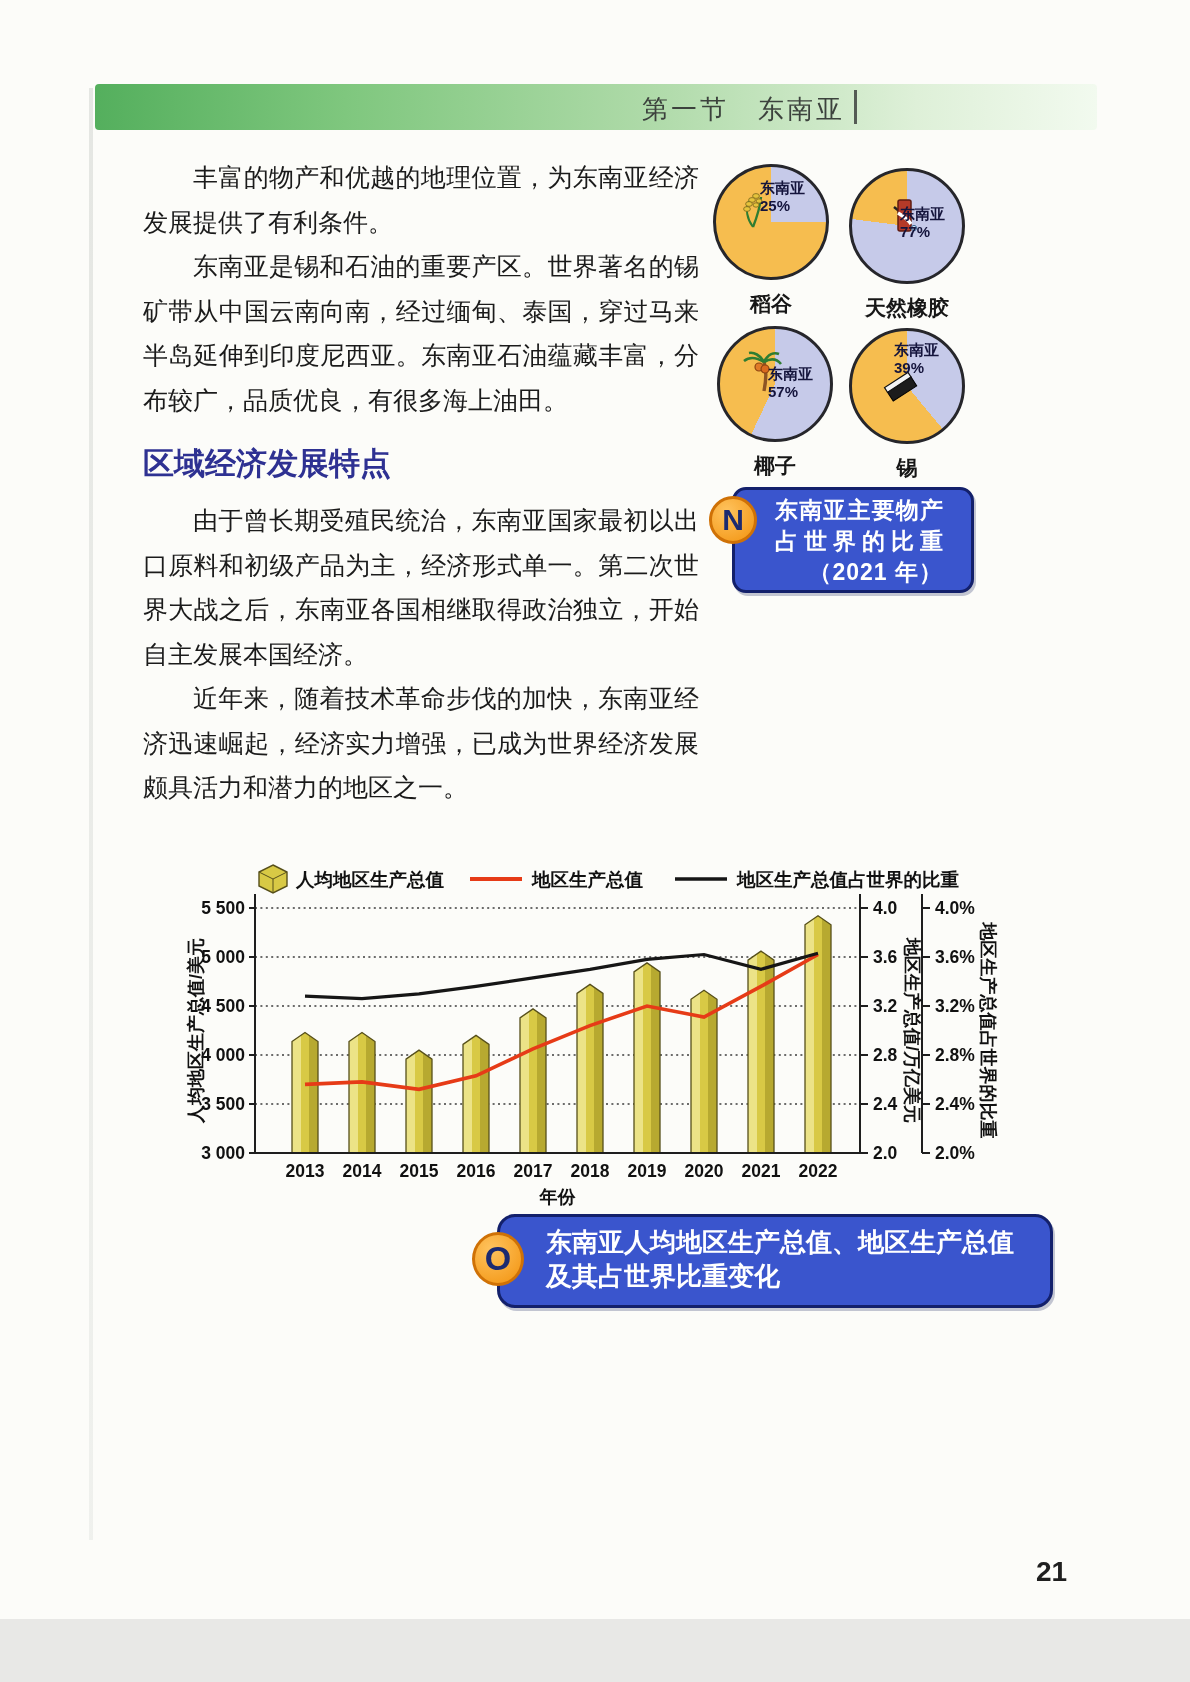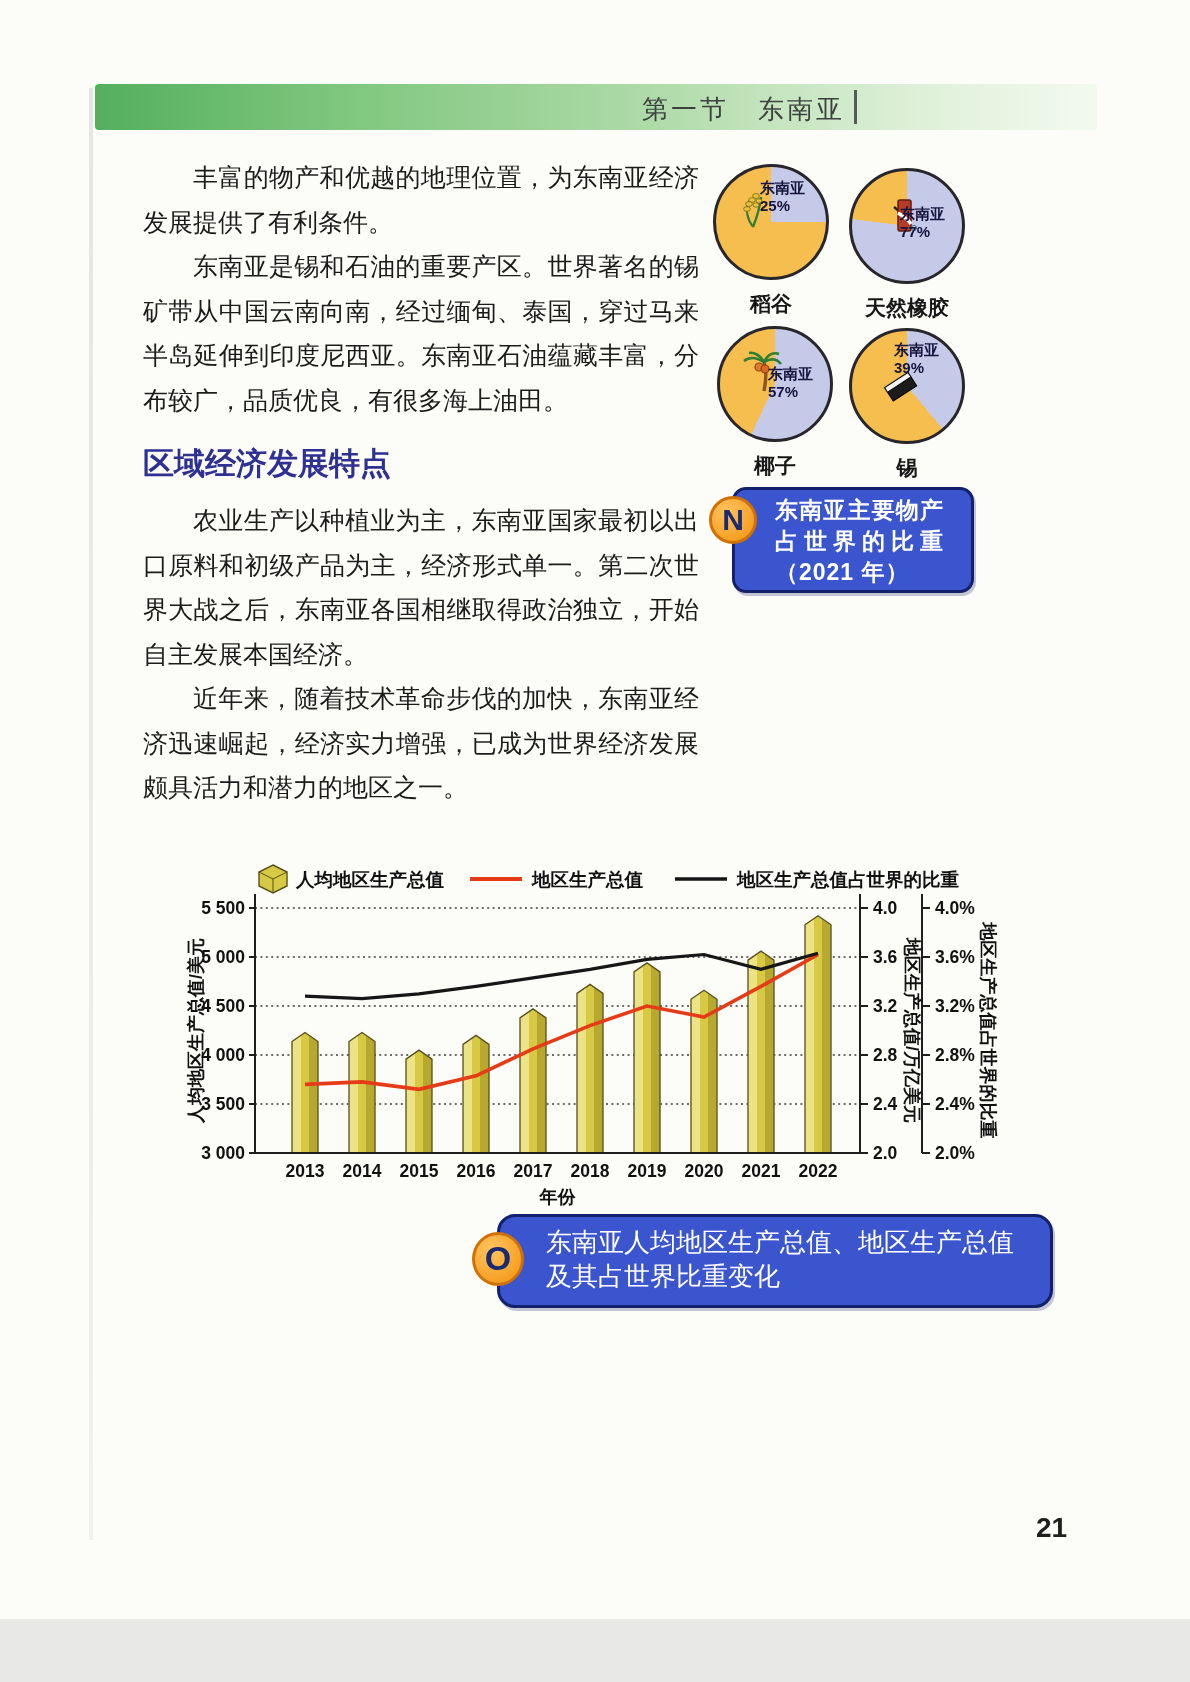--- a/index.html
+++ b/index.html
@@ -40,52 +40,52 @@
   .pie-item:nth-child(3) .pie-icon{left:18px;top:20px;}
   .pie-item:nth-child(4) .pie-icon{left:28px;top:38px;}
   .pie-caption{margin-top:10px;font-size:21px;font-weight:bold;color:#161616;}
   
   .nbox{position:absolute;left:732px;top:487px;width:236px;height:100px;background:#3a55cd;
         border:3px solid #13206b;border-radius:14px;box-shadow:2px 3px 0 rgba(20,30,90,.25);}
   .nbox-inner{margin:5px 28px 0 40px;}
   .nbox-line{font-family:"Liberation Sans","DejaVu Sans",sans-serif;font-weight:bold;color:#fff;
         font-size:23px;line-height:31px;}
   .nbox-line.j{text-align:justify;text-align-last:justify;}
-  .nbox-line.c{text-align:left;letter-spacing:1px;}
+  .nbox-line.c{text-align:right;letter-spacing:1px;}
   .badge{position:absolute;border-radius:50%;text-align:center;color:#1c2a70;
         font-family:"Liberation Sans","DejaVu Sans",sans-serif;font-weight:bold;
         background:radial-gradient(circle at 35% 30%,#ffc35e,#f2930f);border:3px solid #cf7106;box-sizing:border-box;}
   .nbadge{left:-26px;top:6px;width:48px;height:48px;font-size:30px;line-height:42px;}
   .obox{position:absolute;left:497px;top:1214px;width:550px;height:88px;background:#3a55cd;
         border:3px solid #13206b;border-radius:18px;box-shadow:2px 3px 0 rgba(20,30,90,.25);}
   .obox-text{margin:8px 12px 0 46px;font-family:"Liberation Sans","DejaVu Sans",sans-serif;
-        font-weight:normal;font-size:26px;line-height:34px;color:#fff;}
+        font-weight:bold;font-size:26px;line-height:34px;color:#fff;}
   .obadge{left:-28px;top:15px;width:52px;height:54px;font-size:34px;line-height:46px;}
   
   .chart{position:absolute;left:170px;top:838px;width:834px;height:370px;}
   .chart svg{font-family:"Liberation Sans","DejaVu Sans",sans-serif;}
-  .pagenum{position:absolute;left:1036px;top:1512px;font-family:"Liberation Sans","DejaVu Sans",sans-serif;
+  .pagenum{position:absolute;left:1036px;top:1556px;font-family:"Liberation Sans","DejaVu Sans",sans-serif;
         font-weight:bold;font-size:28px;color:#1f1f1f;}
 </style>
 </head>
 <body>
 
 <div id="page">
   <div class="gutter"></div>
 
   <div class="banner">
     <span class="banner-text">第一节　东南亚</span>
     <span class="banner-bar"></span>
   </div>
 
   <div class="col-left">
     <p>丰富的物产和优越的地理位置，为东南亚经济发展提供了有利条件。</p>
     <p>东南亚是锡和石油的重要产区。世界著名的锡矿带从中国云南向南，经过缅甸、泰国，穿过马来半岛延伸到印度尼西亚。东南亚石油蕴藏丰富，分布较广，品质优良，有很多海上油田。</p>
     <h2 class="sec-heading">区域经济发展特点</h2>
-    <p>农业生产以种植业为主，东南亚国家最初以出口原料和初级产品为主，经济形式单一。第二次世界大战之后，东南亚各国相继取得政治独立，开始自主发展本国经济。</p>
+    <p>由于曾长期受殖民统治，东南亚国家最初以出口原料和初级产品为主，经济形式单一。第二次世界大战之后，东南亚各国相继取得政治独立，开始自主发展本国经济。</p>
     <p>近年来，随着技术革命步伐的加快，东南亚经济迅速崛起，经济实力增强，已成为世界经济发展颇具活力和潜力的地区之一。</p>
   </div>
 
   <div class="pie-grid">
       <div class="pie-item">
         <div class="pie" style="background:conic-gradient(from 0deg, #c6cae9 0 25%, #f6bd4f 25% 100%)">
        <span class="pie-icon"><svg width="40" height="42" viewBox="0 0 40 42">
    <path d="M27 6 C26 16 23 26 19 36" stroke="#2f7d32" stroke-width="2.4" fill="none"></path>
    <path d="M19 36 C13 28 11 18 15 10" stroke="#2f7d32" stroke-width="2" fill="none"></path>
    <g fill="#e5c33c" stroke="#79651a" stroke-width="0.8">

